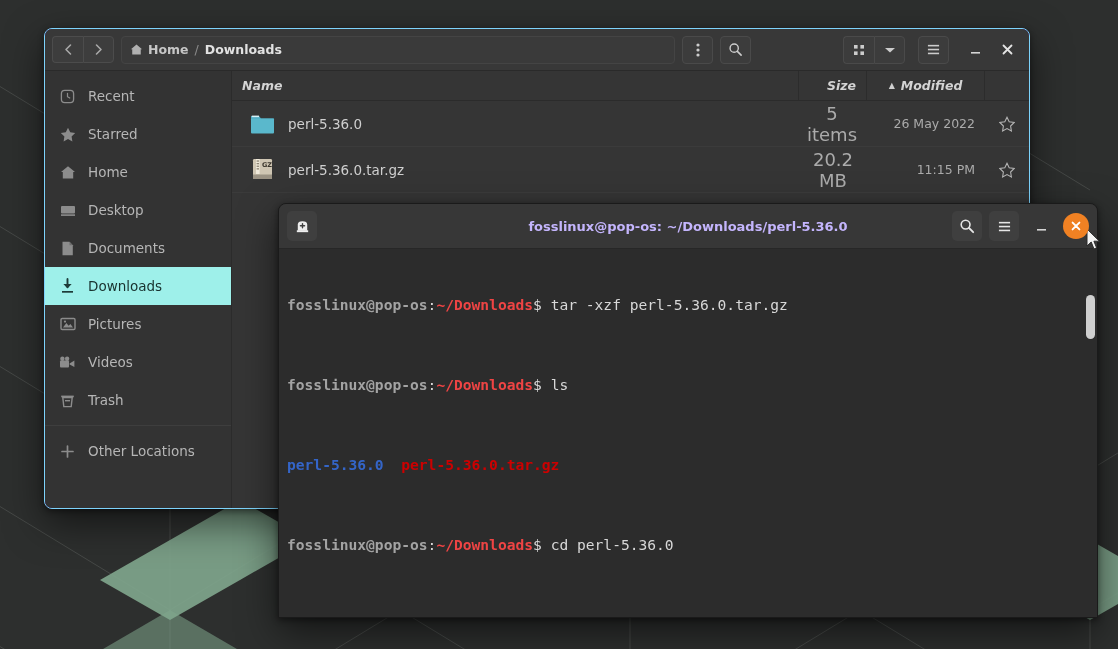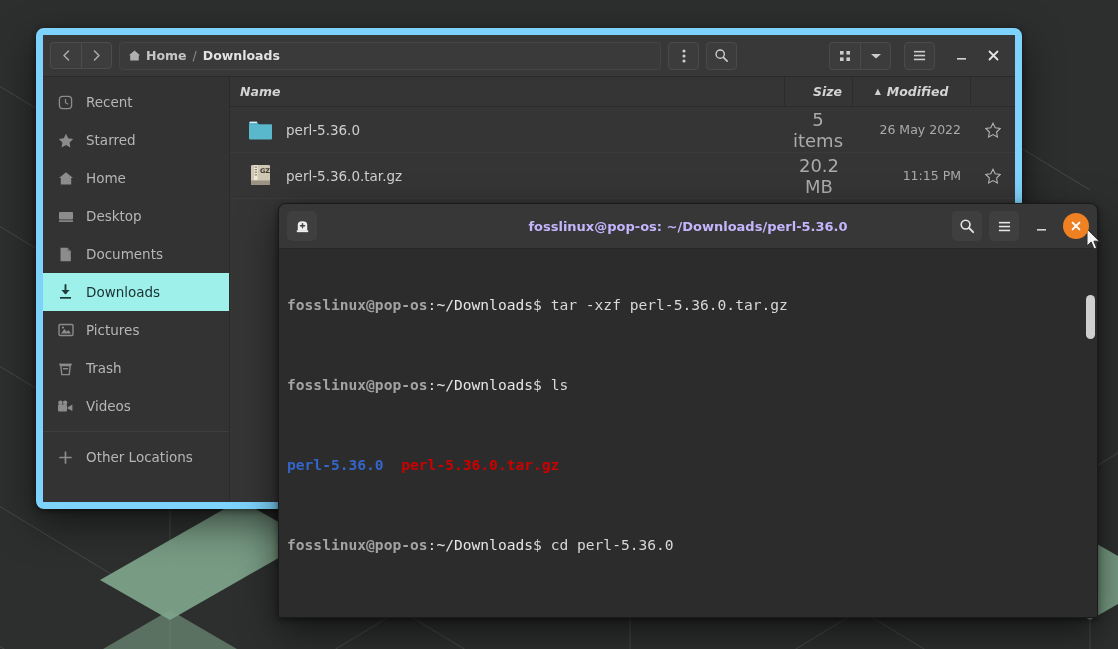--- a/index.html
+++ b/index.html
@@ -21,24 +21,24 @@
   
   .window {
     position: absolute;
     border-radius: 8px;
     overflow: hidden;
     box-shadow: 0 14px 38px rgba(0,0,0,.55), 0 2px 6px rgba(0,0,0,.45);
   }
 
   
   #filemanager {
-    left: 36px; top: 28px;
+    left: 44px; top: 28px;
     width: 986px; height: 481px;
     background: #4c1d95;
-    border: 7px solid #7dd3fc;
+    border: 1px solid #7dd3fc;
   }
   .fm-header {
     display: flex; align-items: center;
     height: 42px;
     background: #383838;
     border-bottom: 1px solid #2a2a2a;
     padding: 0 7px;
     gap: 7px;
   }
   .nav-group { display: flex; }
@@ -194,21 +194,21 @@
     font-family: "DejaVu Sans Mono", monospace;
     font-size: 14.6px;
     line-height: 20px;
     color: #d8d8d8;
     white-space: pre;
     overflow: hidden;
     position: relative;
   }
   .g { color: #a3a3a3; font-weight: bold; }
   .b { color: #3465c8; font-weight: bold; }
-  .bl { color: #e5e5e5; font-weight: normal; }
+  .bl { color: #ef4444; font-weight: bold; }
   .r { color: #cc0000; font-weight: bold; }
   .w { color: #d8d8d8; }
   .term-scroll {
     position: absolute;
     right: 2px; top: 6px;
     width: 9px; height: 330px;
     background: transparent;
   }
   .term-thumb {
     width: 9px; height: 44px;
@@ -400,39 +400,39 @@
                 <rect x="1" y="1.5" width="14" height="11" rx="1.2" stroke="#8c8c8c" stroke-width="1.4" fill="none"></rect>
                 <path d="M3 10.5 L6.4 6 L8.6 8.8 L10.4 7 L13 10.5 Z" fill="#8c8c8c"></path>
                 <circle cx="5" cy="4.6" r="1.1" fill="#8c8c8c"></circle>
               </svg>
           </span>
           <span>Pictures</span>
         </div>
 
         <div class="side-item">
           <span class="si-ico">
-            <svg width="15" height="15" viewBox="0 0 15 15">
-                <rect x="1.2" y="2.6" width="12.6" height="1.7" fill="#8c8c8c"></rect>
-                <path d="M2.8 4.6 L12.2 4.6 L11.2 13.6 L3.8 13.6 Z" stroke="#8c8c8c" stroke-width="1.4" fill="none"></path>
-                <rect x="5" y="7" width="5" height="1.4" fill="#8c8c8c"></rect>
-              </svg>
-          </span>
-          <span>Trash</span>
-        </div>
-
-        <div class="side-item">
-          <span class="si-ico">
             <svg width="17" height="13" viewBox="0 0 17 13">
                 <rect x="1" y="4.5" width="9" height="7" rx="1" fill="#8c8c8c"></rect>
                 <path d="M10.6 7.5 L15.4 4.6 L15.4 11 L10.6 8.4 Z" fill="#8c8c8c"></path>
                 <circle cx="3.4" cy="2.8" r="2.2" fill="#8c8c8c"></circle>
                 <circle cx="8.1" cy="2.8" r="2.2" fill="#8c8c8c"></circle>
               </svg>
           </span>
           <span>Videos</span>
+        </div>
+
+        <div class="side-item">
+          <span class="si-ico">
+            <svg width="15" height="15" viewBox="0 0 15 15">
+                <rect x="1.2" y="2.6" width="12.6" height="1.7" fill="#8c8c8c"></rect>
+                <path d="M2.8 4.6 L12.2 4.6 L11.2 13.6 L3.8 13.6 Z" stroke="#8c8c8c" stroke-width="1.4" fill="none"></path>
+                <rect x="5" y="7" width="5" height="1.4" fill="#8c8c8c"></rect>
+              </svg>
+          </span>
+          <span>Trash</span>
         </div>
 
         <div class="side-sep"></div>
 
         <div class="side-item">
           <span class="si-ico">
             <svg width="15" height="15" viewBox="0 0 15 15">
                 <path d="M7.5 2 L7.5 13 M2 7.5 L13 7.5" stroke="#8c8c8c" stroke-width="1.7" stroke-linecap="round"></path>
               </svg>
           </span>

